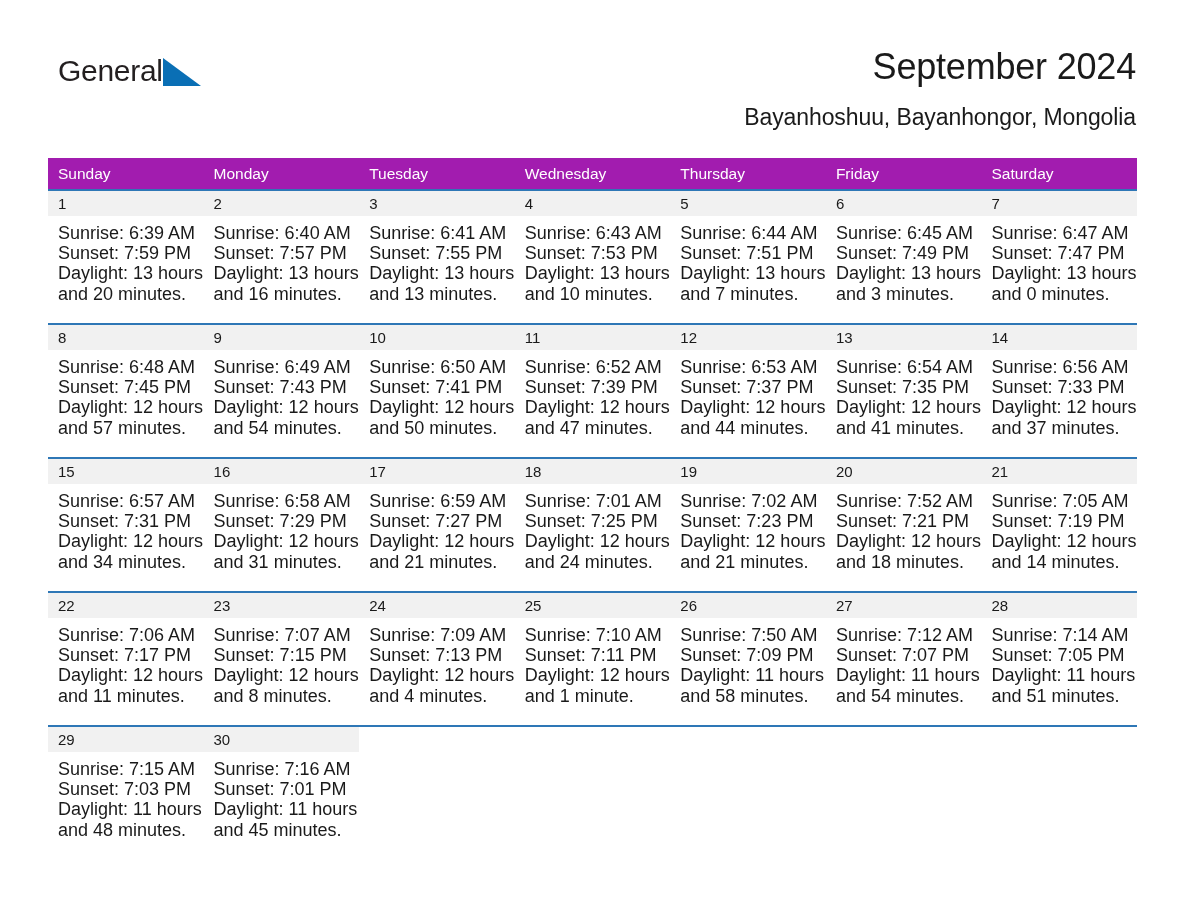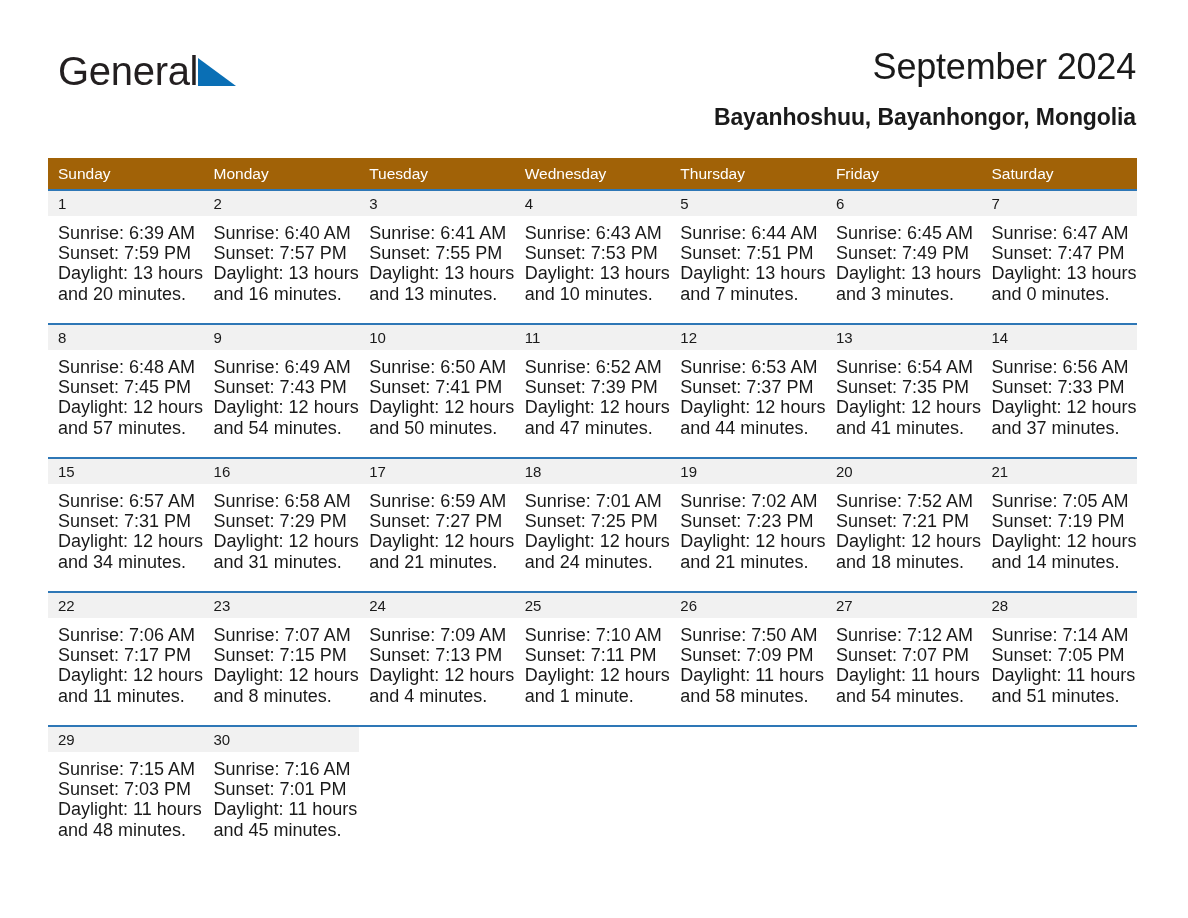--- a/index.html
+++ b/index.html
@@ -29,21 +29,21 @@
     box-sizing: border-box;
   }
   .logo {
     position: absolute;
     left: 58px;
     top: 52px;
     width: 230px;
     height: 72px;
   }
   .logo-general {
-    font-size: 40px;
+    font-size: 30px;
     letter-spacing: -0.3px;
     color: #231f20;
     line-height: 34px;
     font-family: "Liberation Sans", sans-serif;
   }
   .logo-row1 {
     display: flex;
     align-items: flex-end;
     height: 36px;
   }
@@ -72,37 +72,37 @@
   }
   .cal-title {
     font-size: 36px;
     font-weight: normal;
     color: #1a1a1a;
     line-height: 46px;
     letter-spacing: -0.2px;
   }
   .cal-subtitle {
     font-size: 23px;
-    font-weight: bold;
+    font-weight: normal;
     color: #1a1a1a;
     line-height: 30px;
     margin-top: 12px;
     letter-spacing: -0.1px;
   }
 
   
   .calendar {
     position: absolute;
     left: 48px;
     top: 158px;
     width: 1089px;
   }
   .cal-head {
     display: flex;
-    background: #a16207;
+    background: #a21caf;
     height: 31px;
   }
   .cal-head .hcell {
     flex: 1 1 0;
     color: #ffffff;
     font-size: 15.5px;
     line-height: 31px;
     padding-left: 10px;
     box-sizing: border-box;
     white-space: nowrap;

